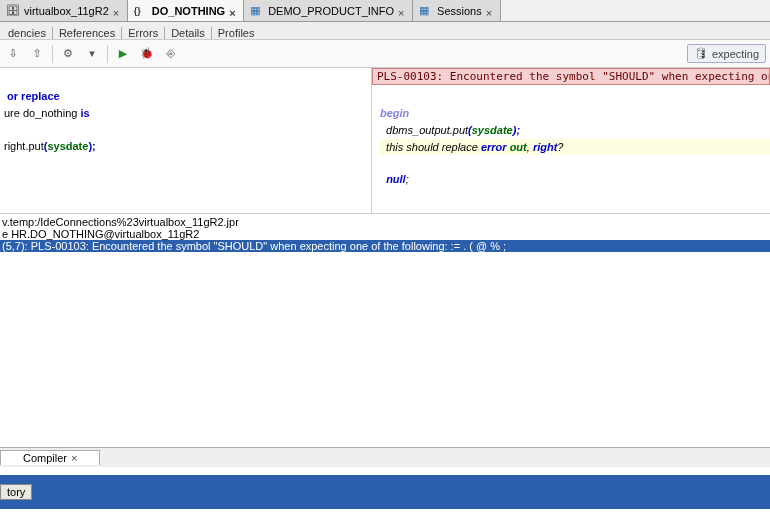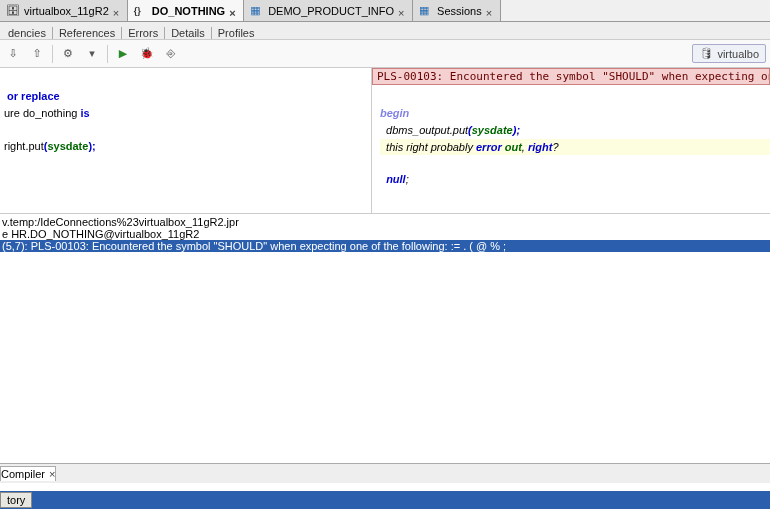--- a/index.html
+++ b/index.html
@@ -38,24 +38,24 @@
 
 .editor-right .code { padding-left: 8px; font-style: italic; }
 
 .log-panel { height: 64px; padding: 2px 0; font-size: 11px; color: #000; }
 .log-line { padding: 0 2px; }
 .log-line.selected { background: #2b5fad; color: #fff; }
 
 .blank { flex: 1; background: #fff; }
 
 .compiler-bar { height: 20px; background: #eee; border-top: 1px solid #aaa; display: flex; align-items: center; }
-.compiler-tab { background: #fff; border: 1px solid #aaa; border-bottom: none; padding: 1px 0; display: flex; align-items: center; gap: 4px; margin-left: 0; }
+.compiler-tab { background: #fff; border: 1px solid #aaa; border-bottom: none; padding: 1px 22px; display: flex; align-items: center; gap: 4px; margin-left: 0; }
 .compiler-tab .close-icon { color: #444; }
 
-.blue-bar { height: 18px; background: #2b5fad; display: flex; align-items: center; }
+.blue-bar { height: 34px; background: #2b5fad; display: flex; align-items: center; }
 .blue-bar-btn { background: #e8e8e0; border: 1px solid #888; padding: 0 6px; height: 16px; display: flex; align-items: center; color: #000; }
 
 .bottom-strip { height: 6px; background: #fff; }
 
 .col { display: flex; flex-direction: column; height: 100%; }
 </style>
 </head>
 <body>
 
 <div class="col">
@@ -98,39 +98,39 @@
       <span style="border-left:1px solid #ccc;height:18px;"></span>
       <span class="tbtn">⚙</span>
       <span class="tbtn">▾</span>
       <span style="border-left:1px solid #ccc;height:18px;"></span>
       <span class="tbtn run-icon">▶</span>
       <span class="tbtn">🐞</span>
       <span class="tbtn">⎆</span>
     </div>
     <div class="db-badge">
       <span>🛢</span>
-      <span>virtualbo</span>
+      <span>expecting</span>
     </div>
   </div>
 
   <div class="editor-row">
     <div class="editor-left">
       <div class="code">
 <span class="kw-blue"> or replace</span>
 <span class="txt">ure </span><span class="txt">do_nothing </span><span class="kw-blue">is</span>
 
 <span class="txt">right.put</span><span class="kw-blue">(</span><span class="kw-green">sysdate</span><span class="kw-blue">);</span>
       </div>
     </div>
     <div class="editor-right">
       <div class="err-banner">PLS-00103: Encountered the symbol "SHOULD" when expecting one of the following:   :=</div>
       <div class="code">
 <span class="kw-blue" style="opacity:.5">begin</span>
 <span class="txt">  dbms_output.put</span><span class="kw-blue">(</span><span class="kw-green">sysdate</span><span class="kw-blue">);</span>
-<span class="hl-line"><span class="txt">  this right probably </span><span class="kw-blue">error</span><span class="kw-green"> out</span><span class="txt">, </span><span class="kw-blue">right</span><span class="txt">?</span></span>
+<span class="hl-line"><span class="txt">  this should replace </span><span class="kw-blue">error</span><span class="kw-green"> out</span><span class="txt">, </span><span class="kw-blue">right</span><span class="txt">?</span></span>
 <span class="txt">  </span><span class="kw-blue">null</span><span class="txt">;</span>
       </div>
     </div>
   </div>
 
   <div class="log-panel">
     <div class="log-line">v.temp:/IdeConnections%23virtualbox_11gR2.jpr</div>
     <div class="log-line">e HR.DO_NOTHING@virtualbox_11gR2</div>
     <div class="log-line selected">(5,7): PLS-00103: Encountered the symbol "SHOULD" when expecting one of the following:     := . ( @ % ;</div>
   </div>

